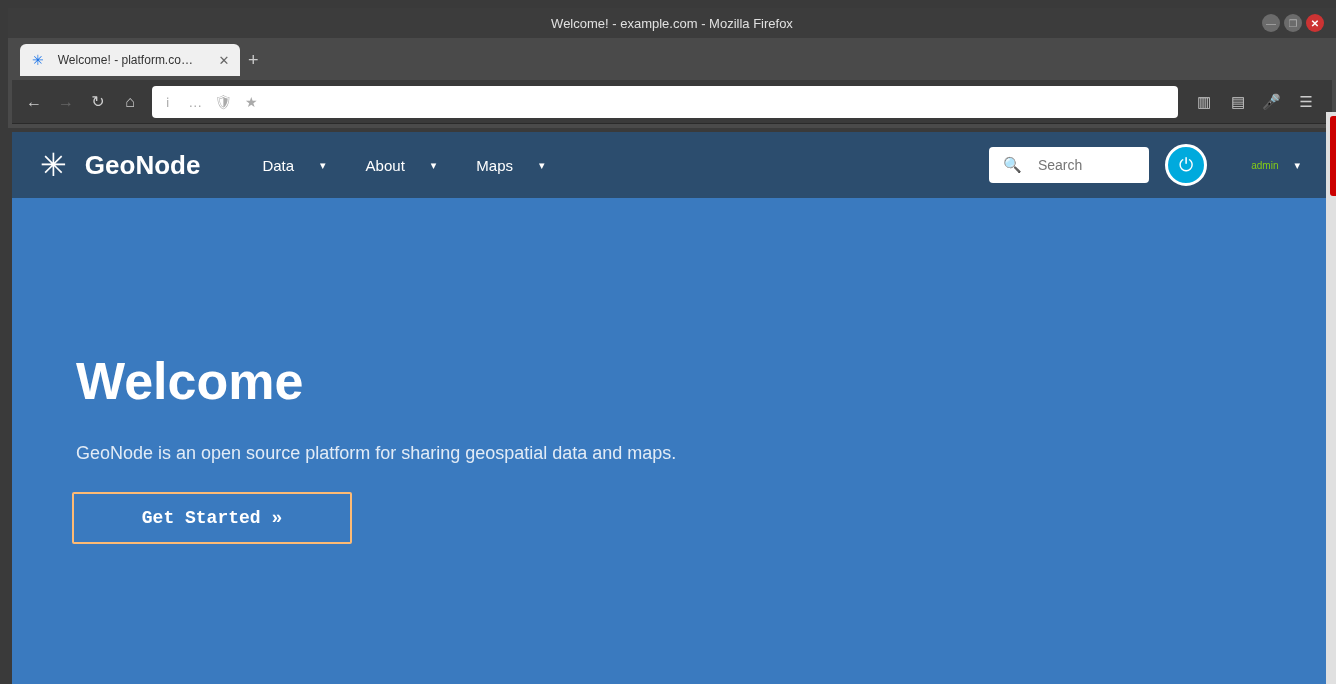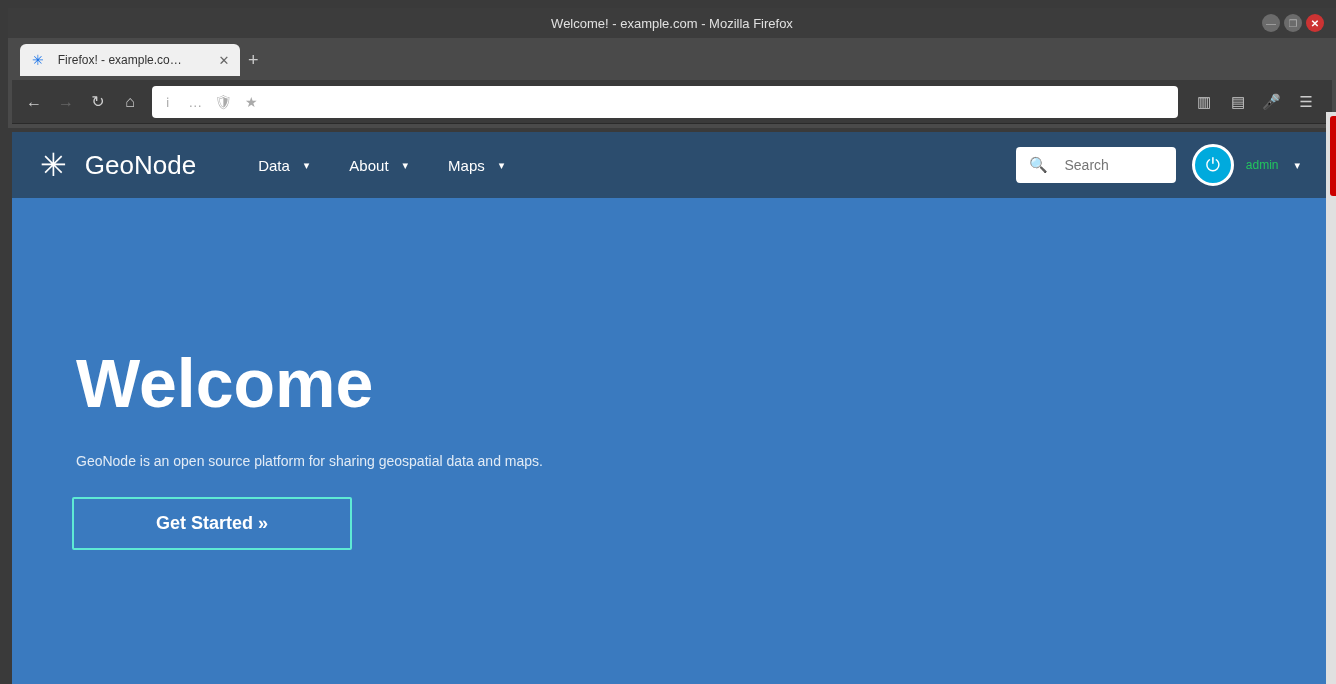--- a/index.html
+++ b/index.html
@@ -166,36 +166,36 @@
       text-decoration: none;
       margin-right: 30px;
     }
     .logo-icon {
       color: #fff;
       font-size: 32px;
     }
     .logo-text {
       color: #fff;
       font-size: 26px;
-      font-weight: normal;
+      font-weight: bold;
     }
     .nav-menu {
       display: flex;
       align-items: center;
       gap: 0;
       flex: 1;
     }
     .nav-item {
       color: #fff;
       font-size: 15px;
       padding: 0 16px;
       height: 66px;
       display: flex;
       align-items: center;
-      gap: 6px;
+      gap: 18px;
       cursor: pointer;
       text-decoration: none;
     }
     .nav-chevron { font-size: 11px; }
     .nav-right {
       display: flex;
       align-items: center;
       gap: 12px;
     }
     .search-box {
@@ -222,57 +222,59 @@
     .power-icon-circle {
       width: 42px; height: 42px;
       border-radius: 50%;
       background: #00aadd;
       border: 3px solid #fff;
       display: flex; align-items: center; justify-content: center;
       color: #fff;
       font-size: 18px;
     }
     .username {
-      color: #22c55e;
-      font-size: 12px;
+      color: #84cc16;
+      font-size: 10px;
+      margin-left: 32px;
     }
     .user-chevron { color: #fff; font-size: 11px; }
 
     
     .hero {
       background: #3a7abf;
       flex: 1;
       display: flex;
       flex-direction: column;
       justify-content: center;
       padding: 40px 60px;
     }
     .hero-title {
       color: #fff;
-      font-size: 68px;
+      font-size: 52px;
       font-weight: bold;
       margin-bottom: 28px;
       line-height: 1;
     }
     .hero-subtitle {
       color: rgba(255,255,255,0.85);
-      font-size: 14px;
+      font-size: 18px;
       margin-bottom: 24px;
     }
     .get-started-btn {
       background: transparent;
-      border: 2px solid #5eead4;
+      border: 2px solid #fdba74;
       color: #fff;
       font-size: 18px;
       font-weight: bold;
       padding: 14px 30px;
       cursor: pointer;
       width: 280px;
       text-align: center;
       border-radius: 2px;
+      font-family: Liberation Mono, monospace;
     }
 
     
     .scrollbar-track {
       position: fixed;
       right: 0;
       top: 112px;
       width: 10px;
       height: 572px;
       background: #e0e0e0;
@@ -294,21 +296,21 @@
     <button class="win-btn win-btn-maximize">❐</button>
     <button class="win-btn win-btn-close">✕</button>
   </div>
 </div>
 
 <div class="browser-chrome">
 
   <div class="tab-bar">
     <div class="browser-tab">
       <span class="tab-favicon">✳</span>
-      <span class="tab-title">Firefox! - example.co…</span>
+      <span class="tab-title">Welcome! - platform.co…</span>
       <span class="tab-close">✕</span>
     </div>
     <button class="new-tab-btn">+</button>
   </div>
 
   <div class="address-bar-row">
     <button class="nav-btn">←</button>
     <button class="nav-btn nav-btn disabled">→</button>
     <button class="nav-btn">↻</button>
     <button class="nav-btn">⌂</button>

